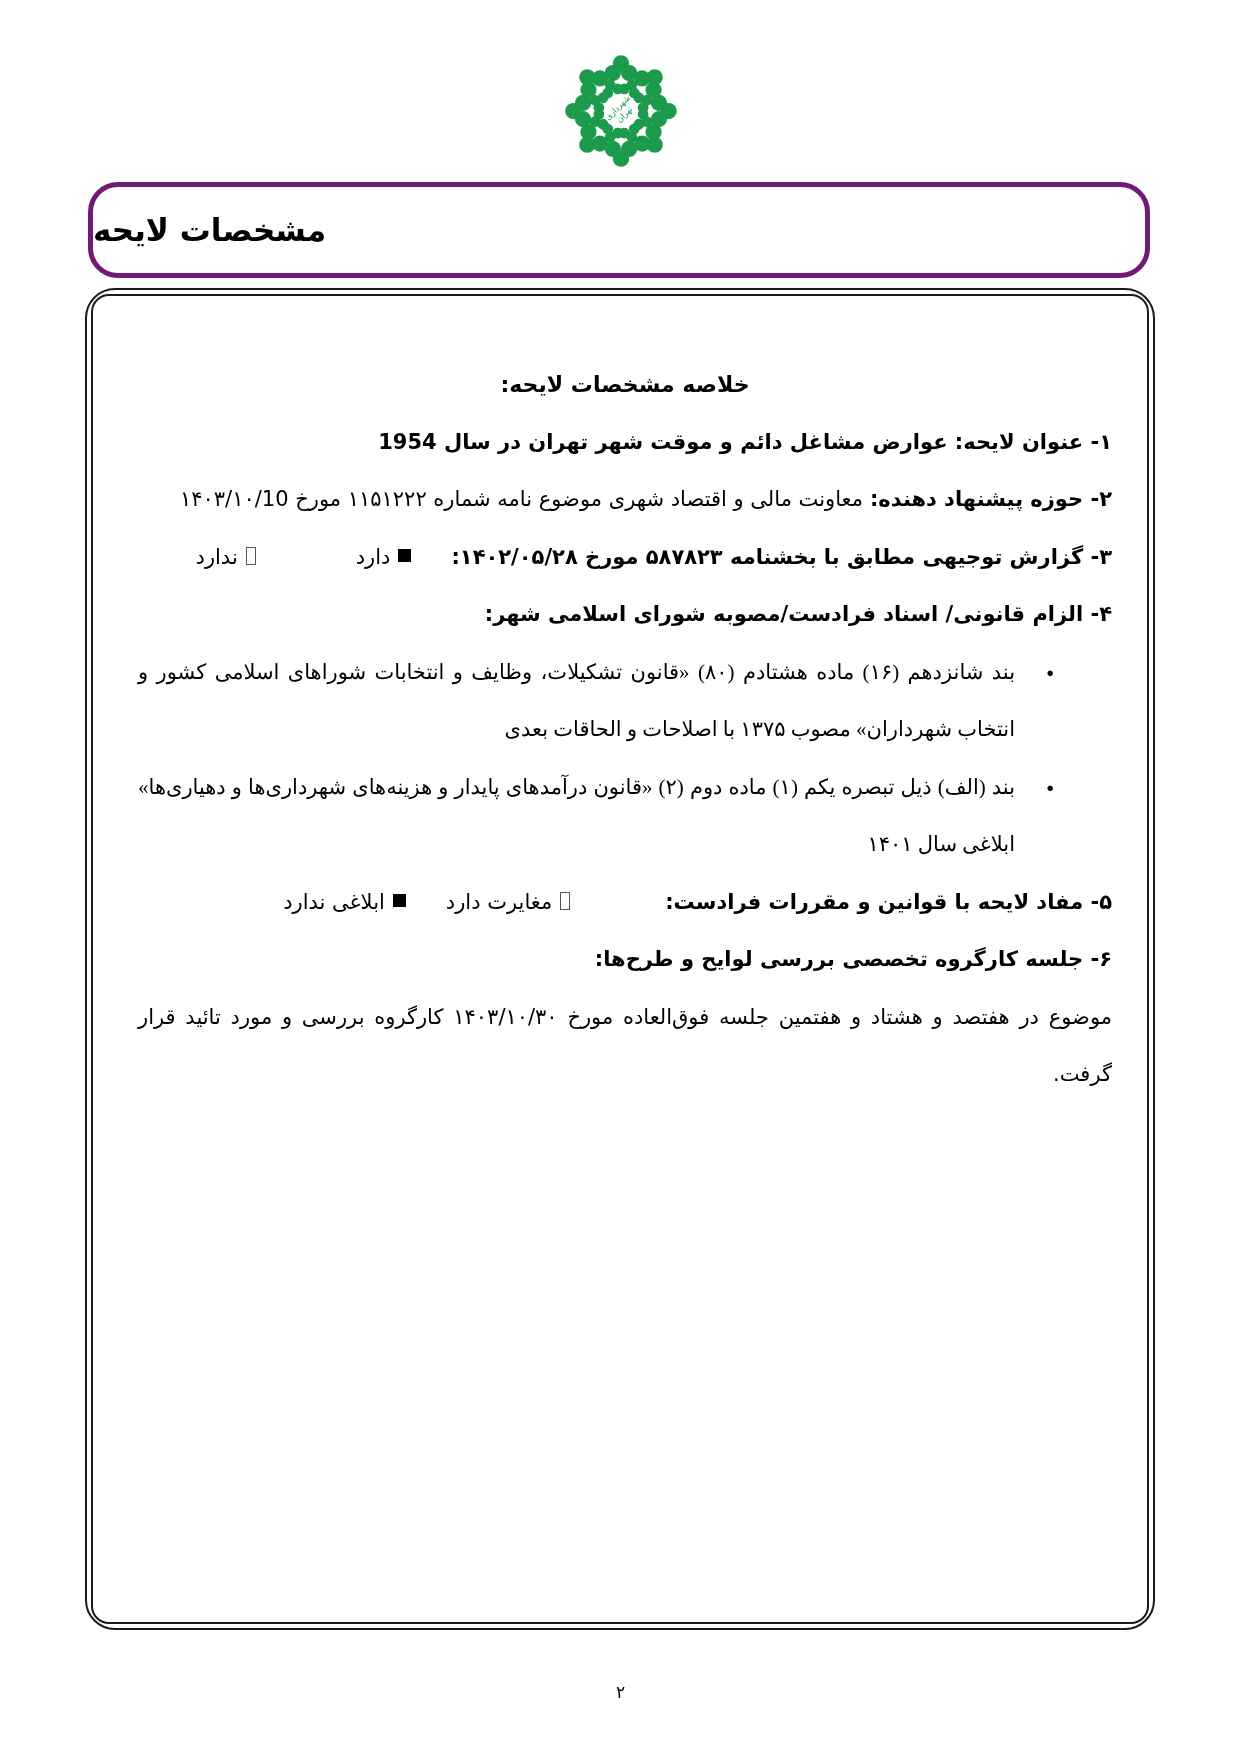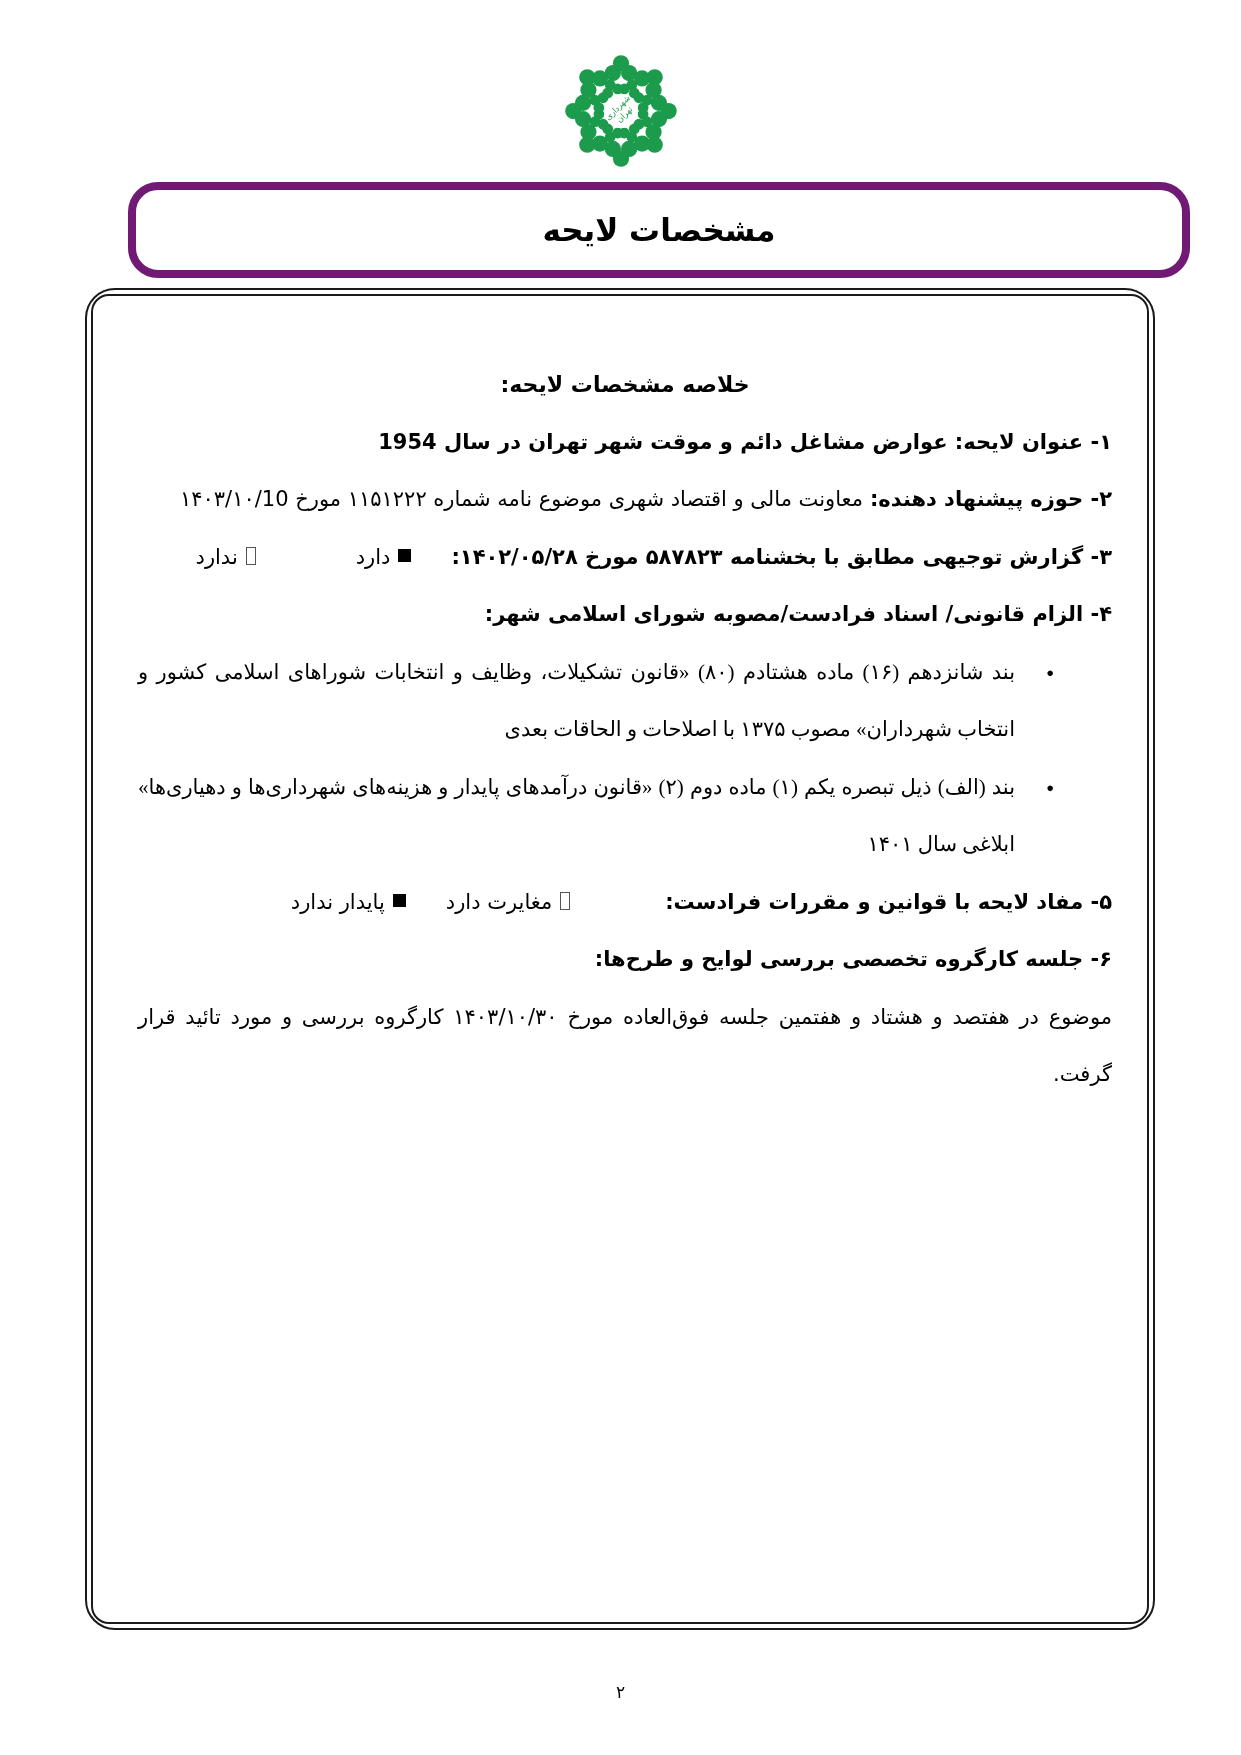--- a/index.html
+++ b/index.html
@@ -12,23 +12,23 @@
   
   .logo-wrap {
     position: absolute; top: 46px; left: 50%; transform: translateX(-50%);
     width: 134px; height: 130px;
   }
   .logo-wrap svg { width: 100%; height: 100%; }
 
   
   .title-box {
     position: absolute; top: 182px; left: 88px; width: 1062px; height: 96px;
-    border: 8px solid #701a75; border-radius: 30px;
-    display: flex; align-items: center; justify-content: center;
-    font-size: 31px; font-weight: bold; margin-left: 40px;
+    border: 5px solid #701a75; border-radius: 30px;
+    display: flex; align-items: center; 
+    font-size: 31px; font-weight: bold;
   }
 
   
   .main-box {
     position: absolute; top: 288px; left: 85px; width: 1070px; height: 1342px;
     border: 2px solid #1a1a1a; border-radius: 30px; padding: 4px;
   }
   .main-box-inner {
     width: 100%; height: 100%;
     border: 2px solid #1a1a1a; border-radius: 18px;
@@ -137,21 +137,21 @@
         </div>
 
         <div class="item b">۴- الزام قانونی/ اسناد فرادست/مصوبه شورای اسلامی شهر:</div>
 
         <ul class="bullets">
           <li>بند شانزدهم (۱۶) ماده هشتادم (۸۰) «قانون تشکیلات، وظایف و انتخابات شوراهای اسلامی کشور و انتخاب شهرداران» مصوب ۱۳۷۵ با اصلاحات و الحاقات بعدی</li>
           <li>بند (الف) ذیل تبصره یکم (۱) ماده دوم (۲) «قانون درآمدهای پایدار و هزینه‌های شهرداری‌ها و دهیاری‌ها» ابلاغی سال ۱۴۰۱</li>
         </ul>
 
         <div class="item">
-          <span class="b">۵- مفاد لایحه با قوانین و مقررات فرادست:</span><span class="sp-95"></span><span class="cb cb-empty"></span><span class="cb-label">مغایرت دارد</span><span class="sp-40"></span><span class="cb cb-filled"></span><span class="cb-label">پایدار ندارد</span>
+          <span class="b">۵- مفاد لایحه با قوانین و مقررات فرادست:</span><span class="sp-95"></span><span class="cb cb-empty"></span><span class="cb-label">مغایرت دارد</span><span class="sp-40"></span><span class="cb cb-filled"></span><span class="cb-label">ابلاغی ندارد</span>
         </div>
 
         <div class="item b">۶- جلسه کارگروه تخصصی بررسی لوایح و طرح‌ها:</div>
 
         <div class="closing">موضوع در هفتصد و هشتاد و هفتمین جلسه فوق‌العاده مورخ ۱۴۰۳/۱۰/۳۰ کارگروه بررسی و مورد تائید قرار گرفت.</div>
 
       </div>
     </div>
   </div>
 

